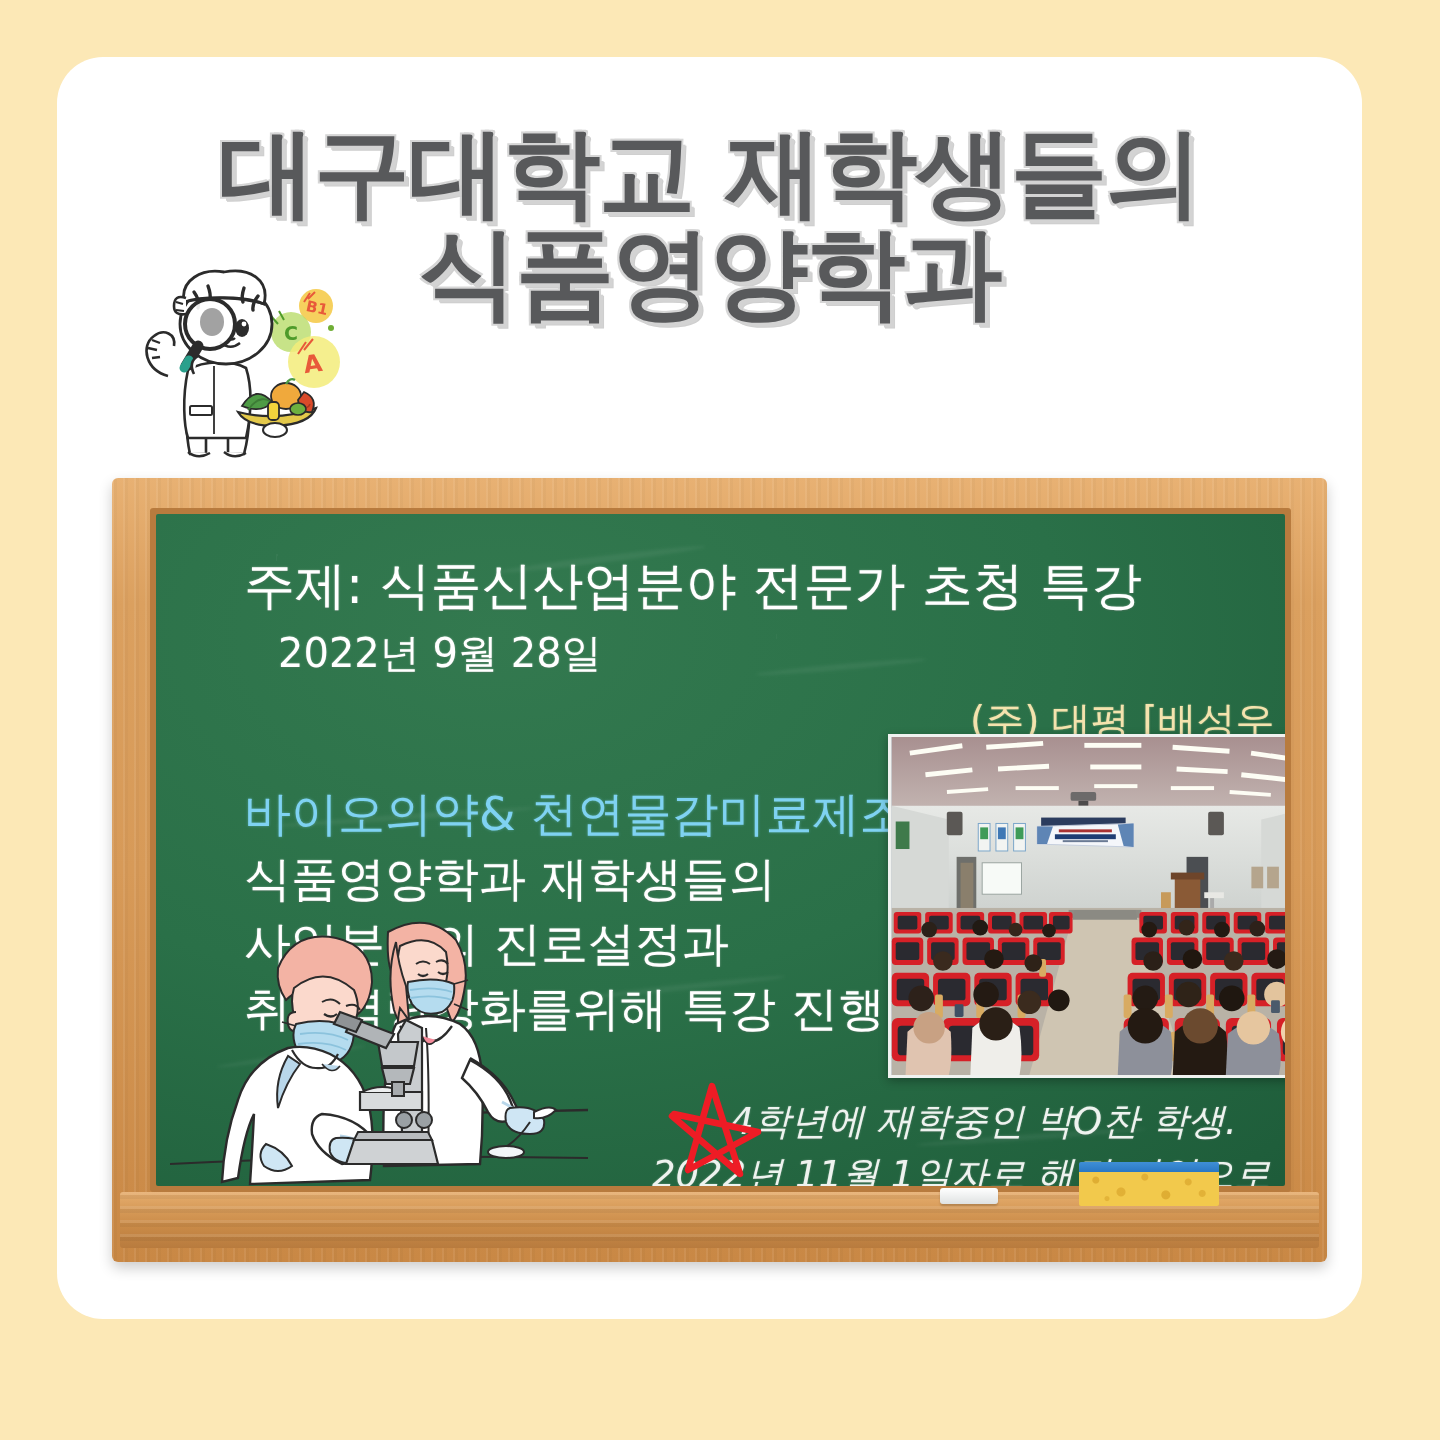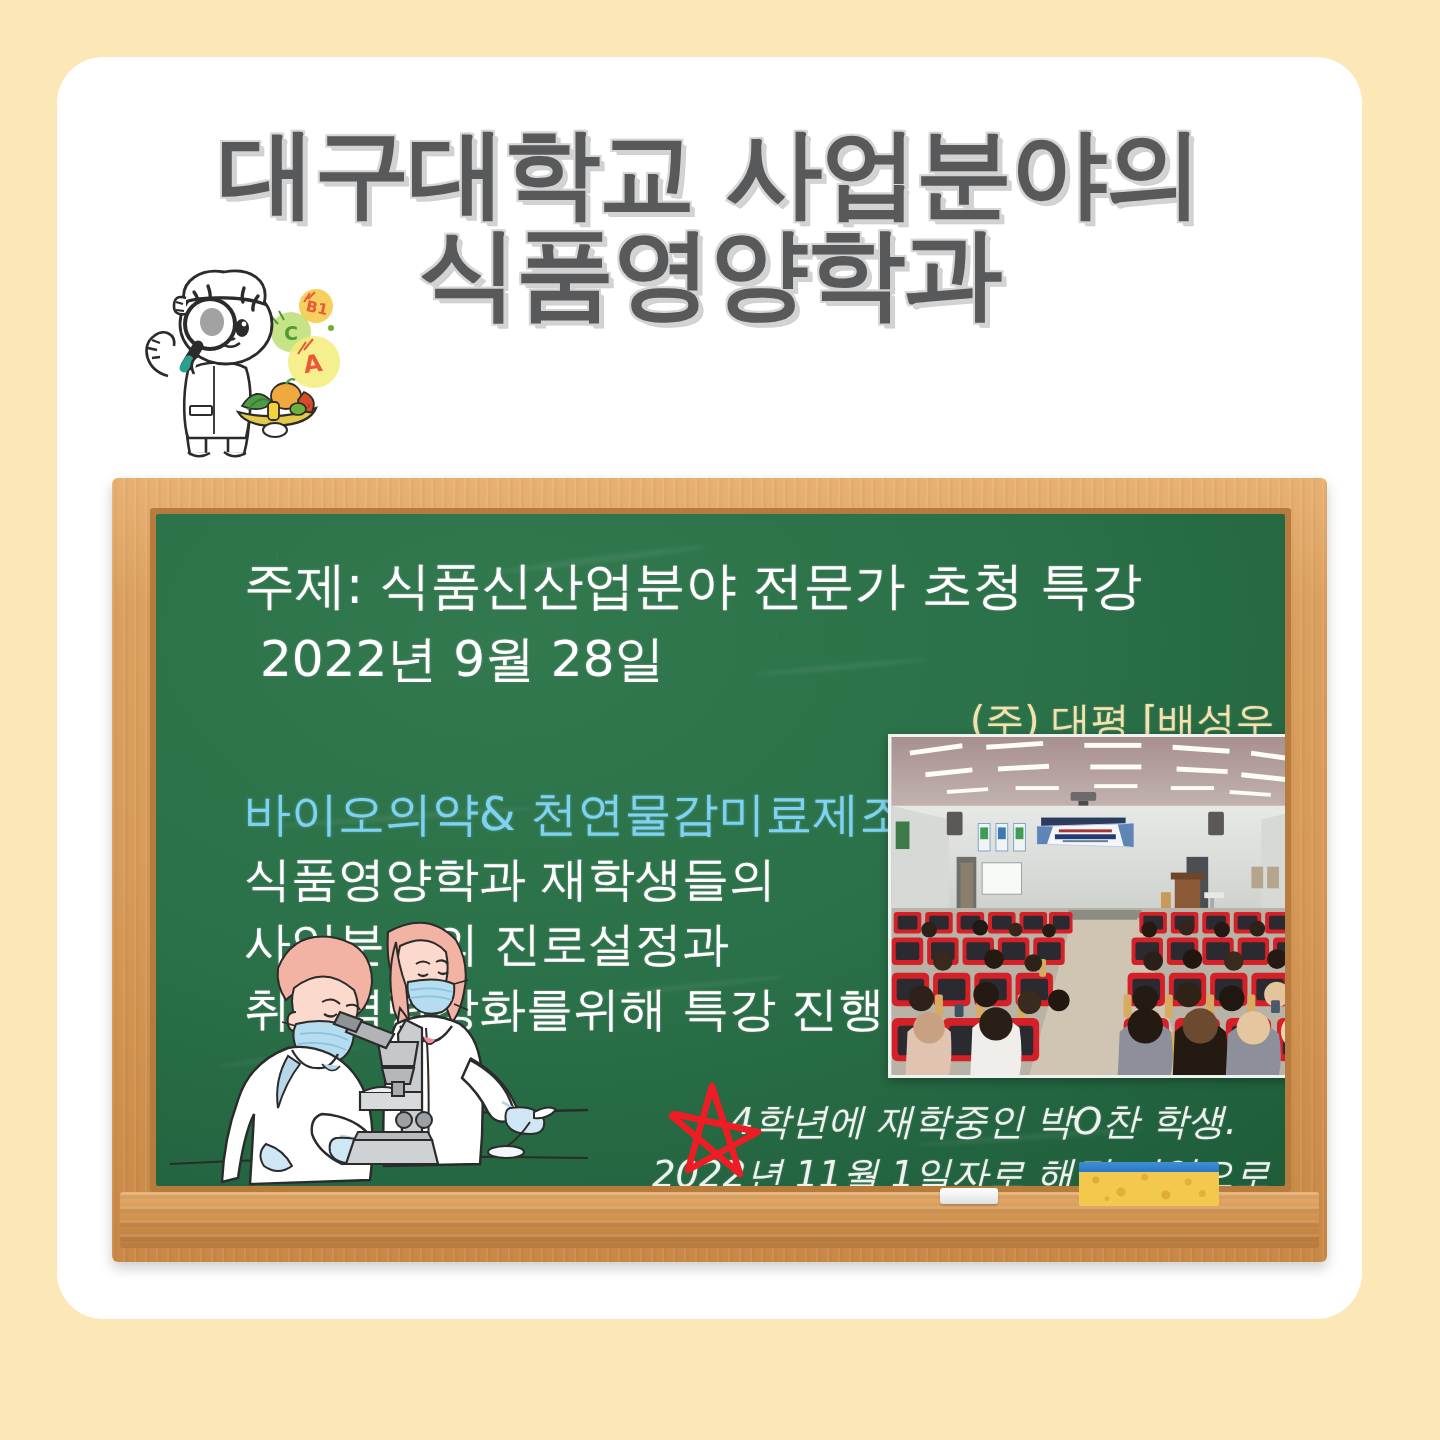--- a/index.html
+++ b/index.html
@@ -172,21 +172,21 @@
   .chalk{
     position:absolute;
     color:#ffffff;
     font-family:"DejaVu Sans", sans-serif;
     font-weight:500;
     text-shadow:0 0 2px rgba(255,255,255,.45), 0 1px 1px rgba(0,0,0,.18);
     white-space:nowrap;
     letter-spacing:0px;
   }
   #line-topic   { left:88px;  top:38px;  font-size:51px; }
-  #line-date    { left:104px; top:112px; font-size:50px; }
+  #line-date    { left:122px; top:112px; font-size:40px; }
   #line-company { left:814px; top:180px; font-size:39px; color:#f4e3ae;
                   text-shadow:0 0 2px rgba(244,227,174,.5); }
 
   #body-block{ position:absolute; left:88px; top:268px; }
   .body-line{
     display:block;
     font-family:"DejaVu Sans", sans-serif;
     font-size:47px;
     line-height:1.38;
     color:#ffffff;
@@ -237,21 +237,21 @@
   #lab-illu svg{ display:block; width:100%; height:100%; }
 </style>
 </head>
 <body>
 
 <div id="poster">
 
   <div id="card"></div>
 
   <div id="header-title">
-    <span class="title-line first">대구대학교 사업분야의</span>
+    <span class="title-line first">대구대학교 재학생들의</span>
     <span class="title-line second">식품영양학과</span>
   </div>
 
   <div id="mascot">
     <svg viewBox="0 0 230 215" xmlns="http://www.w3.org/2000/svg">
 
       <circle cx="188" cy="40" r="17" fill="#f5c842" opacity=".85"></circle>
       <circle cx="163" cy="66" r="20" fill="#b9dc6a" opacity=".8"></circle>
       <circle cx="186" cy="96" r="26" fill="#f3ec7a" opacity=".85"></circle>
       <circle cx="203" cy="62" r="3" fill="#6fae35"></circle>

